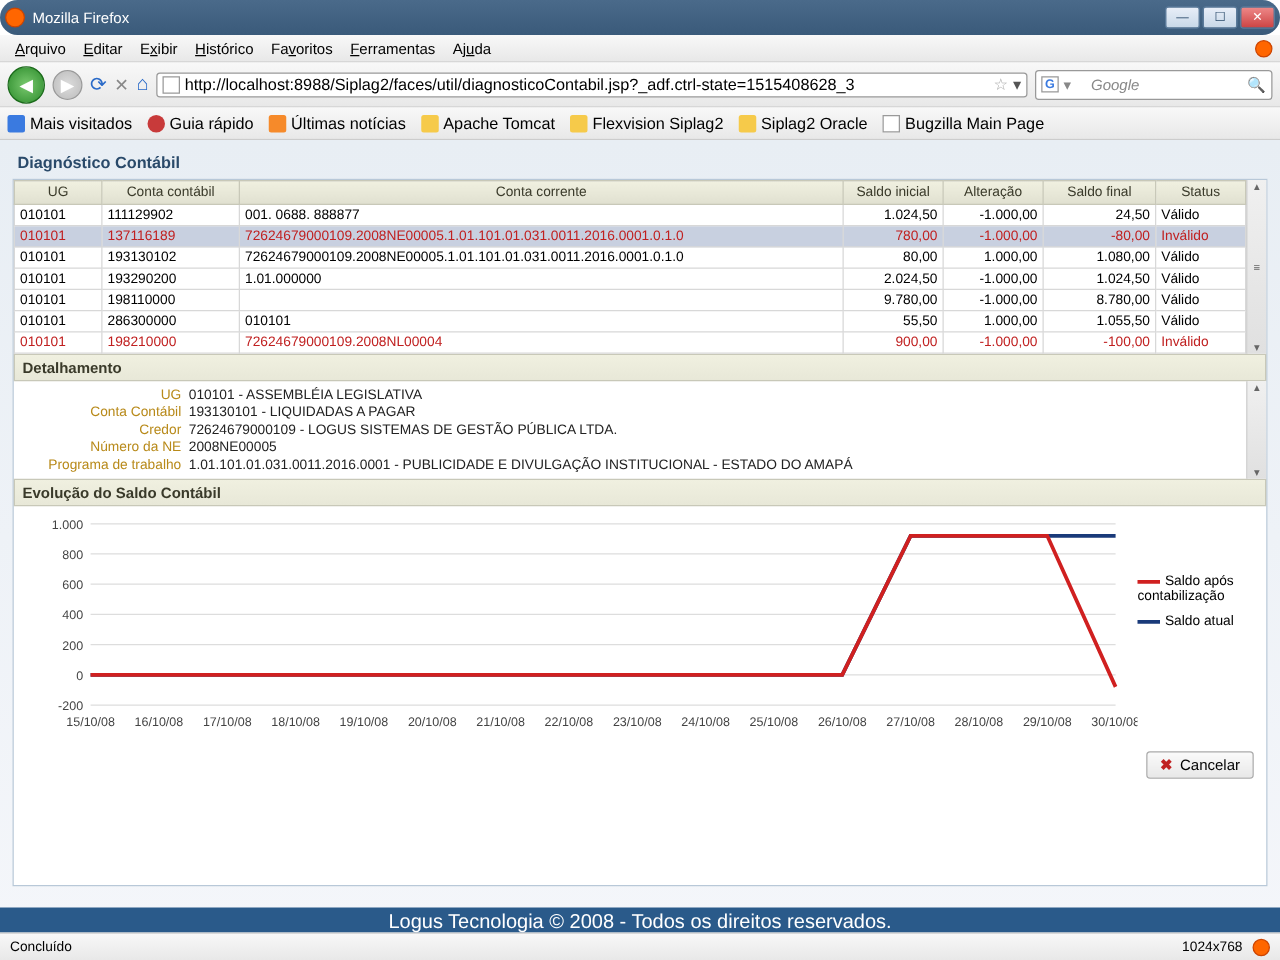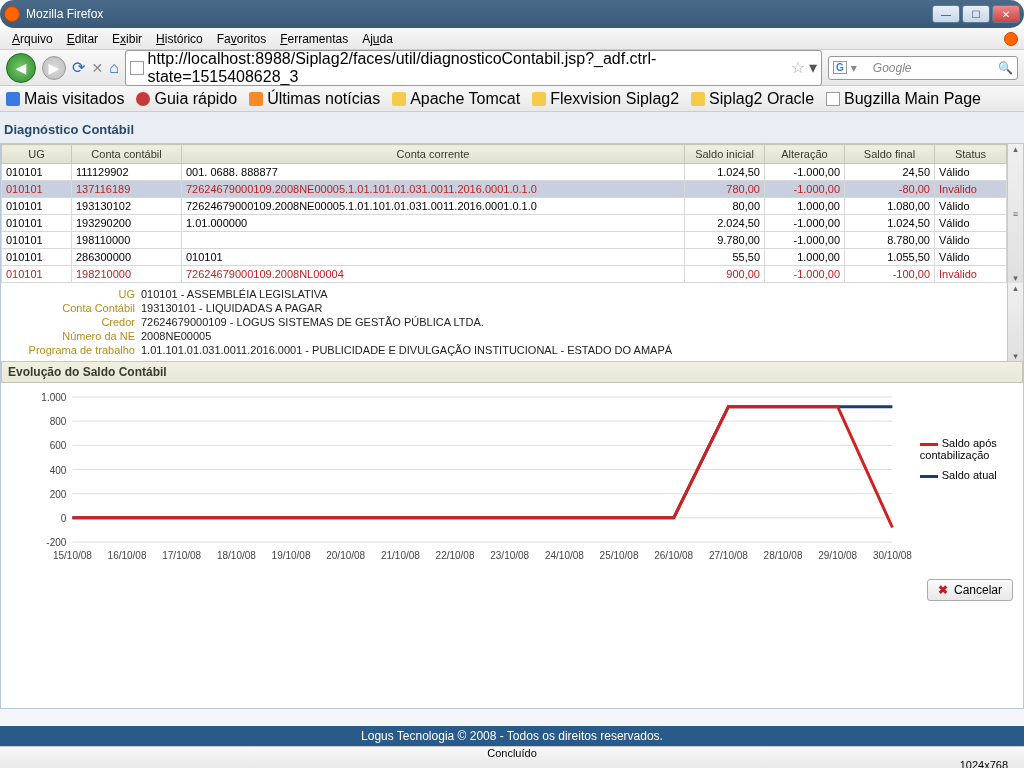--- a/index.html
+++ b/index.html
@@ -15,38 +15,38 @@
 .menubar span { padding:2px 6px; }
 .menubar span u { text-decoration:underline; }
 .menubar .ff-small { margin-left:auto; width:14px; height:14px; background:#f60; border-radius:50%; border:1px solid #c40; }
 
 .navbar { height:36px; background:linear-gradient(#f8f8f8,#e8e8e8); border-bottom:1px solid #ccc; display:flex; align-items:center; padding:0 6px; gap:6px; }
 .nav-btn { width:30px; height:30px; border-radius:50%; background:radial-gradient(#7ac96f,#2a8a2a); border:1px solid #1a6a1a; display:flex; align-items:center; justify-content:center; color:#fff; font-size:14px; }
 .nav-btn.fwd { width:24px; height:24px; background:radial-gradient(#ddd,#bbb); border-color:#999; }
 .nav-reload { color:#2a6ac8; font-size:16px; }
 .nav-stop { color:#888; font-size:14px; }
 .nav-home { color:#2a6ac8; font-size:16px; }
-.urlbox { flex:1; height:36px; border:1px solid #999; background:#fff; display:flex; align-items:center; padding:0 4px; font-size:16px; border-radius:3px; }
+.urlbox { flex:1; height:20px; border:1px solid #999; background:#fff; display:flex; align-items:center; padding:0 4px; font-size:13px; border-radius:3px; }
 .urlbox .docicon { width:14px; height:14px; background:#fff; border:1px solid #999; margin-right:4px; }
 .urlbox .star { margin-left:auto; color:#aaa; }
 .urlbox .dd { color:#555; margin-left:4px; }
 .searchbox { width:190px; height:24px; border:1px solid #999; background:#fff; display:flex; align-items:center; padding:0 4px; font-size:12px; border-radius:3px; color:#888; }
 .searchbox .g { color:#3a7ae0; font-weight:bold; border:1px solid #999; padding:0 2px; margin-right:4px; font-size:10px; }
 .searchbox .mag { margin-left:auto; color:#555; }
 
-.bookbar { height:26px; background:linear-gradient(#f8f8f8,#e8e8e8); border-bottom:1px solid #ccc; display:flex; align-items:center; padding:0 6px; gap:12px; font-size:16px; }
+.bookbar { height:26px; background:linear-gradient(#f8f8f8,#e8e8e8); border-bottom:1px solid #ccc; display:flex; align-items:center; padding:0 6px; gap:12px; font-size:13px; }
 .bookbar .bm { display:flex; align-items:center; gap:4px; }
 .bm-icon { width:14px; height:14px; }
 .bm-icon.blue { background:#3a7ae0; border-radius:2px; }
 .bm-icon.red { background:#c83a3a; border-radius:50%; }
 .bm-icon.orange { background:#f68a2a; border-radius:2px; }
 .bm-icon.tomcat { background:#f6ca4a; border-radius:2px; }
 .bm-icon.doc { background:#fff; border:1px solid #999; }
 
-.page { position:absolute; top:112px; left:0; right:0; bottom:22px; background:linear-gradient(#e8eef4,#f4f6fa); padding:4px 0; overflow:hidden; }
+.page { position:absolute; top:112px; left:0; right:0; bottom:22px; background:linear-gradient(#e8eef4,#f4f6fa); padding:4px 10px; overflow:hidden; }
 .page-title { font-size:13px; font-weight:bold; color:#2a4a6a; padding:6px 4px; }
 
 .content-wrap { position:relative; height:calc(100% - 60px); border:1px solid #b8c8d8; background:#fff; }
 
 .section-head { background:linear-gradient(#f0f0e0,#e8e8d8); border:1px solid #c8c8b8; padding:3px 6px; font-size:12px; font-weight:bold; color:#3a3a2a; }
 
 .grid { width:100%; border-collapse:collapse; font-size:11px; }
 .grid th { background:linear-gradient(#f0f0e0,#e0e0d0); border:1px solid #c8c8b8; padding:3px 4px; color:#3a3a2a; font-weight:normal; }
 .grid td { border:1px solid #d8d8d8; padding:2px 4px; background:#fff; }
 .grid tr.sel td { background:#c8d0e0; }
@@ -61,23 +61,23 @@
 
 .chart-box { padding:4px; }
 .chart-svg { width:100%; height:180px; }
 .chart-legend { font-size:11px; }
 .leg-swatch { display:inline-block; width:18px; height:3px; vertical-align:middle; margin-right:4px; }
 
 .btn-row { text-align:right; padding:8px 10px; }
 .btn-cancel { display:inline-flex; align-items:center; gap:6px; background:linear-gradient(#fafafa,#e8e8e8); border:1px solid #aaa; border-radius:3px; padding:3px 10px; font-size:12px; }
 .btn-cancel .x { color:#c02020; font-weight:bold; }
 
-.footer-bar { background:#2a5a8a; color:#fff; text-align:center; font-size:12px; padding:3px; position:absolute; bottom:22px; left:0; right:0; height:20px; }
-
-.statusbar { position:absolute; bottom:0; left:0; right:0; height:22px; background:linear-gradient(#f8f8f8,#e8e8e8); border-top:1px solid #ccc; display:flex; align-items:center; padding:0 8px; font-size:11px;flex-direction:column; }
+.footer-bar { background:#2a5a8a; color:#fff; text-align:center; font-size:16px; padding:3px; position:absolute; bottom:22px; left:0; right:0; height:20px; }
+
+.statusbar { position:absolute; bottom:0; left:0; right:0; height:22px; background:linear-gradient(#f8f8f8,#e8e8e8); border-top:1px solid #ccc; display:flex; align-items:center; padding:0 8px; font-size:11px; }
 .statusbar .dim { margin-left:auto; margin-right:8px; }
 .statusbar .ff { width:14px; height:14px; background:#f60; border-radius:50%; border:1px solid #c40; }
 </style>
 </head>
 <body>
 
 <div class="titlebar">
   <div class="ff-icon"></div>
   <span>Mozilla Firefox</span>
   <div class="win-btns">
@@ -232,20 +232,21 @@
             </tr>
           </tbody>
       </table>
       <div class="scrollcol" style="display:flex;flex-direction:column;justify-content:space-between;align-items:center;font-size:9px;color:#666;">
           <span>▴</span>
           <span>≡</span>
           <span>▾</span>
         </div>
     </div>
 
+    <div class="section-head">Detalhamento</div>
     <div style="display:flex;">
       <div class="detail" id="detail-body" style="flex:1;">
           <div class="detail-row">
             <div class="lbl">UG</div>
             <div class="val">010101 - ASSEMBLÉIA LEGISLATIVA</div>
           </div>
           <div class="detail-row">
             <div class="lbl">Conta Contábil</div>
             <div class="val">193130101 - LIQUIDADAS A PAGAR</div>
           </div>

